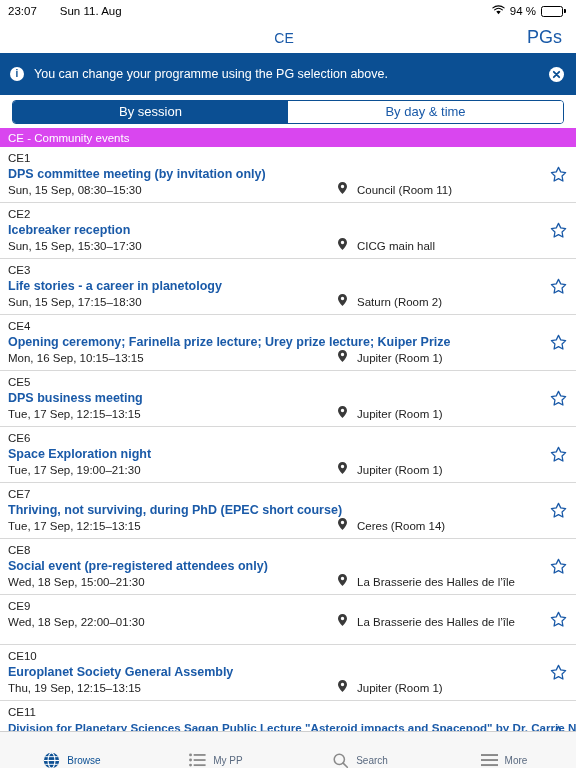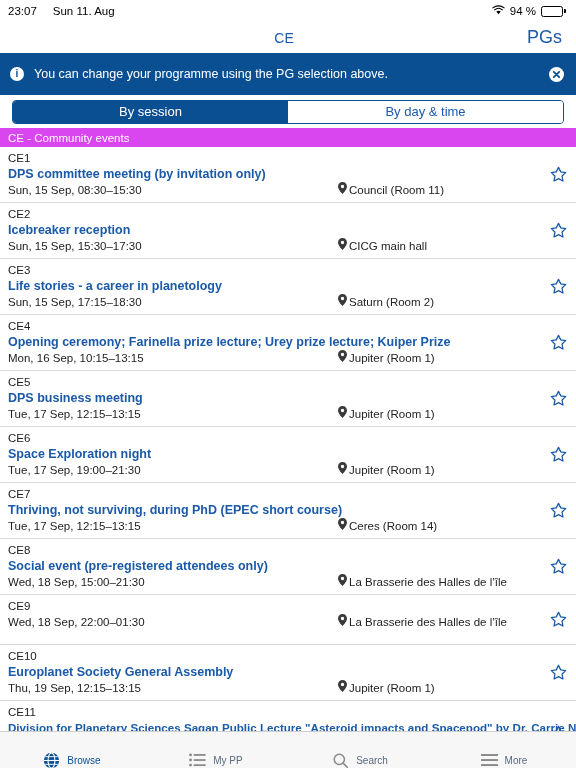--- a/index.html
+++ b/index.html
@@ -21,21 +21,21 @@
     height: 22px;
     flex: 0 0 22px;
     display: flex;
     align-items: center;
     justify-content: space-between;
     padding: 0 10px 0 8px;
     background: #ffffff;
     font-size: 11.5px;
     color: #000000;
   }
-  .status-left { display: flex; align-items: flex-end; gap: 16px; }
+  .status-left { display: flex; align-items: flex-end; gap: 23px; }
   .status-right { display: flex; align-items: center; gap: 5px; }
   .wifi-icon { display: block; }
   .battery {
     display: inline-flex; align-items: center;
   }
   .battery-body {
     width: 22px; height: 11px;
     border: 1px solid #000; border-radius: 2.5px;
     padding: 1px; display: block;
   }
@@ -182,21 +182,21 @@
     font-size: 11.5px;
     color: #222222;
     width: 330px;
     flex: 0 0 330px;
   }
   .row-venue {
     font-size: 11.5px;
     color: #222222;
     display: flex;
     align-items: center;
-    gap: 2px;
+    gap: 10px;
     white-space: nowrap;
   }
   .pin-icon { display: block; flex: 0 0 auto; }
   .star-btn {
     position: absolute;
     right: 8px;
     top: 50%;
     transform: translateY(-50%);
     width: 20px; height: 20px;
     cursor: pointer;

